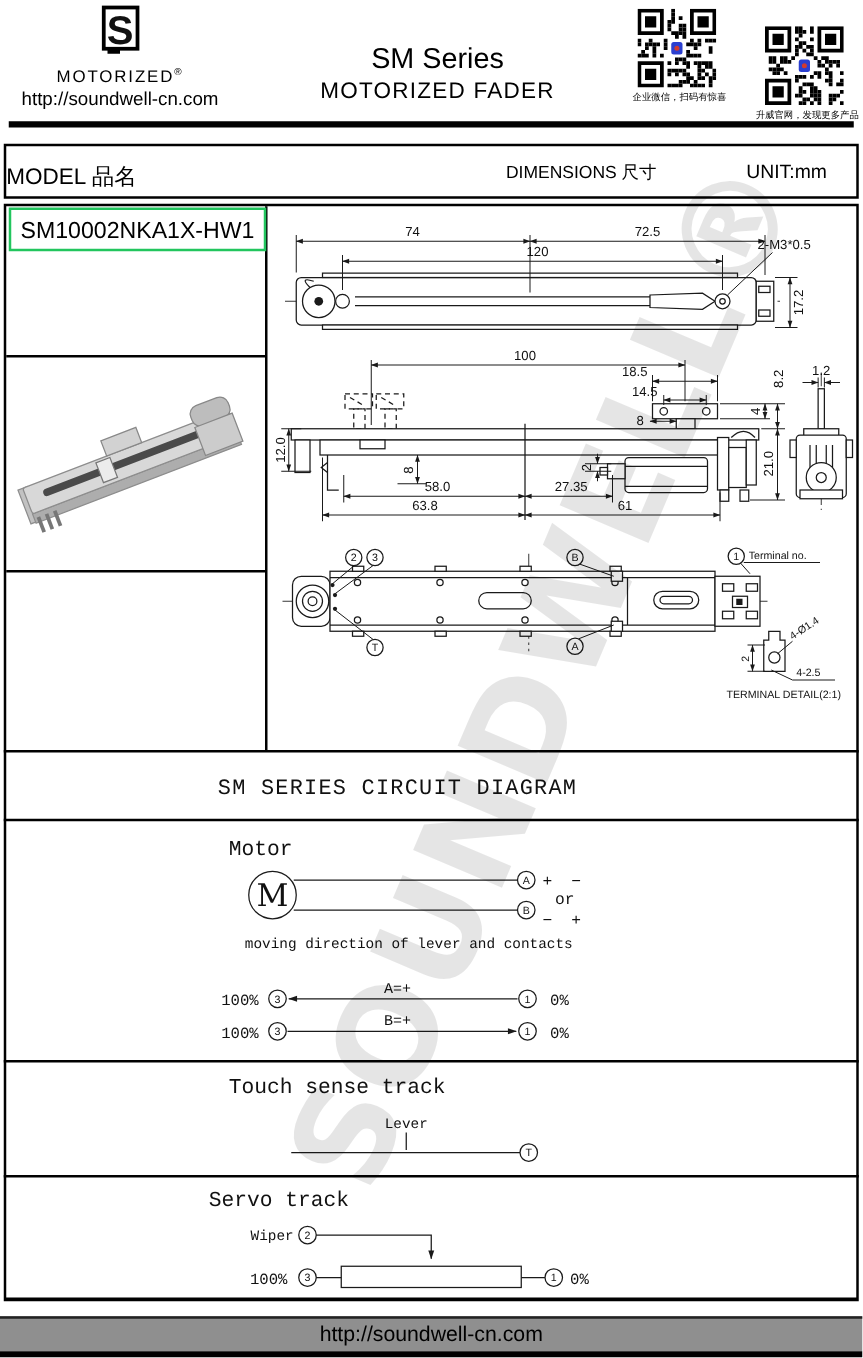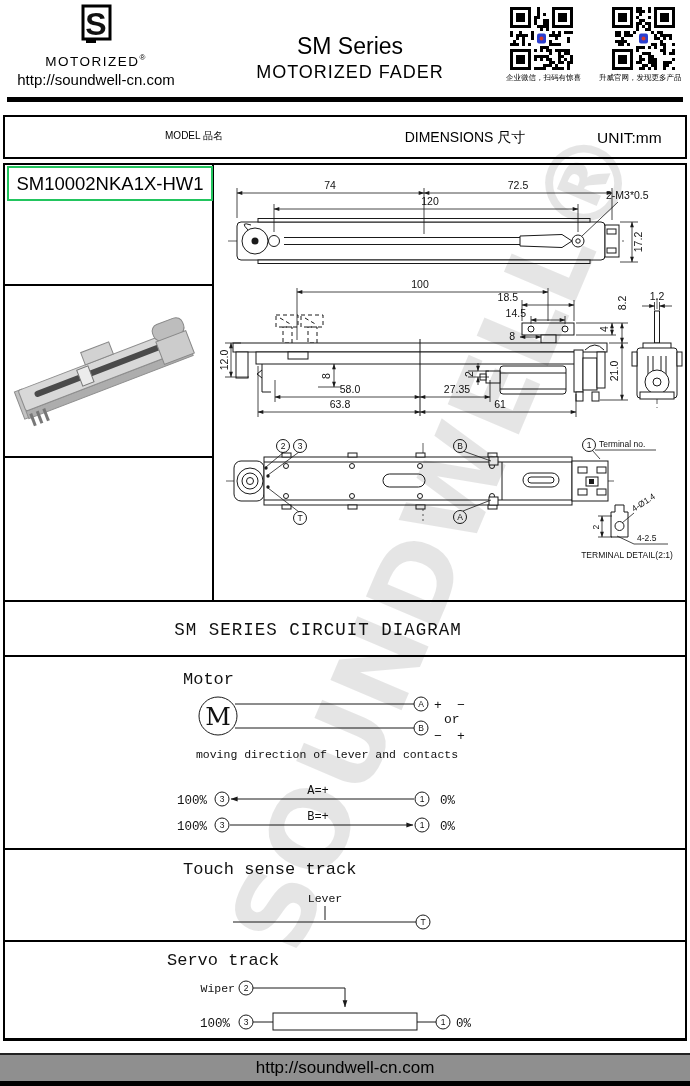--- a/index.html
+++ b/index.html
@@ -157,21 +157,21 @@
         <rect x="43.5" y="1.5" width="18" height="18" fill="none" stroke="#000" stroke-width="3"></rect>
         <rect x="48" y="6" width="9" height="9"></rect>
         <rect x="1.5" y="43.5" width="18" height="18" fill="none" stroke="#000" stroke-width="3"></rect>
         <rect x="6" y="48" width="9" height="9"></rect>
         <rect x="25" y="25" width="13" height="13" fill="#fff"></rect>
         <rect x="27" y="26.5" width="9" height="10" rx="2" fill="#2b3fd0"></rect>
         <circle cx="31.5" cy="31.5" r="2" fill="#d23a2e"></circle>
       </svg>
     <div style="font-size:7.5px;margin-top:3px;white-space:nowrap">企业微信，扫码有惊喜</div>
   </div>
-  <div class="abs" style="left:599px;top:7px;width:88px;text-align:left">
+  <div class="abs" style="left:599px;top:21px;width:88px;text-align:right">
     <svg id="qr2" width="63" height="63" viewBox="0 0 63 63" style="display:block;margin:0 auto">
         <rect x="24" y="0" width="3" height="3"></rect>
         <rect x="27" y="0" width="3" height="3"></rect>
         <rect x="36" y="0" width="3" height="3"></rect>
         <rect x="24" y="3" width="3" height="3"></rect>
         <rect x="27" y="3" width="3" height="3"></rect>
         <rect x="30" y="3" width="3" height="3"></rect>
         <rect x="36" y="3" width="3" height="3"></rect>
         <rect x="27" y="6" width="3" height="3"></rect>
         <rect x="24" y="9" width="3" height="3"></rect>
@@ -279,21 +279,21 @@
         <rect x="27" y="26.5" width="9" height="10" rx="2" fill="#2b3fd0"></rect>
         <circle cx="31.5" cy="31.5" r="2" fill="#d23a2e"></circle>
       </svg>
     <div style="font-size:7.5px;margin-top:3px;white-space:nowrap">升威官网，发现更多产品</div>
   </div>
 </div>
 
 <div class="abs" style="left:7px;top:97px;width:676px;height:4.5px;background:#000;z-index:5"></div>
 
 <div class="abs" style="left:3px;top:115px;width:684px;height:44px;border:2px solid #000;z-index:5">
-  <span class="abs" style="left:0;top:12px;width:218px;text-align:right;font-size:10px">MODEL 品名</span>
+  <span class="abs" style="left:0;top:12px;width:218px;text-align:left;font-size:18px">MODEL 品名</span>
   <span class="abs" style="left:328px;top:12px;width:264px;text-align:center;font-size:14px">DIMENSIONS 尺寸</span>
   <span class="abs" style="left:592px;top:12px;width:94px;text-align:left;font-size:15.5px">UNIT:mm</span>
 </div>
 
 <div class="abs" style="left:3px;top:163px;width:684px;height:878px;border:2px solid #000;border-bottom:3px solid #000;z-index:2"></div>
 <div class="abs" style="left:212px;top:165px;width:2px;height:435px;background:#000;z-index:3"></div>
 <div class="abs" style="left:7px;top:166px;width:206px;height:35px;border:2px solid #22c55e;display:flex;align-items:center;justify-content:center;z-index:4">
   <span style="font-size:18.5px">SM10002NKA1X-HW1</span>
 </div>
 <div class="abs" style="left:5px;top:284px;width:207px;height:1.5px;background:#000;z-index:3"></div>

